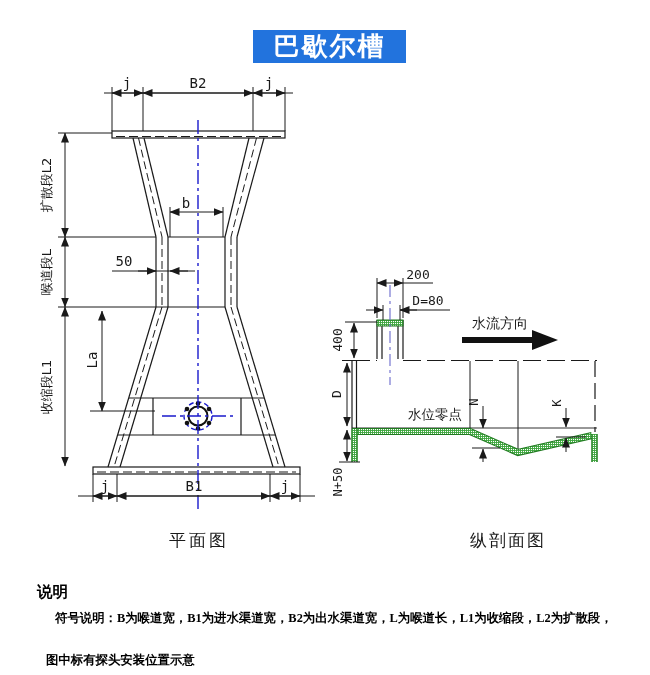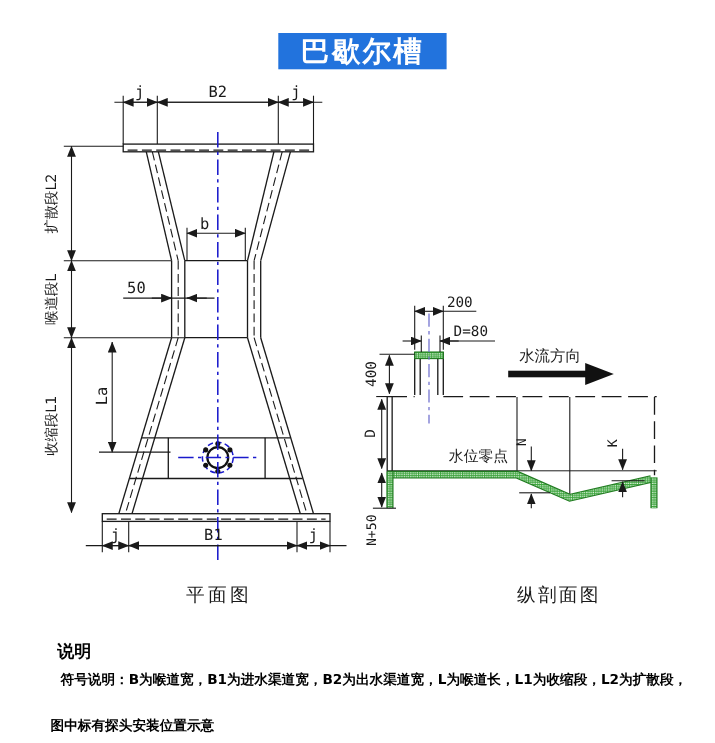--- a/index.html
+++ b/index.html
@@ -4,22 +4,22 @@
 <style>
   html,body{margin:0;padding:0;background:#ffffff;}
   #stage{position:relative;width:650px;height:675px;background:#ffffff;overflow:hidden;
          font-family:"DejaVu Sans",sans-serif;}
   #title-box{position:absolute;left:253px;top:14px;width:153px;height:33px;
     background:#2273dd;color:#ffffff;font-size:26px;font-weight:bold;
     display:flex;align-items:center;justify-content:center;letter-spacing:2px;margin-top:16px;}
   svg{position:absolute;left:0;top:0;}
   svg text{font-family:"DejaVu Sans Mono","DejaVu Sans",monospace;fill:#1a1a1a;}
   svg text.cjk{font-family:"DejaVu Sans",sans-serif;}
-  #note-head{top:582px;left:37px;font-size:15.5px;font-weight:700;position:absolute;margin-left:15px;}
-  .note-line{position:absolute;font-size:12.4px;font-weight:600;white-space:nowrap;}
+  #note-head{top:582px;left:37px;font-size:15.5px;font-weight:700;position:absolute;}
+  .note-line{position:absolute;font-size:12.4px;font-weight:600;white-space:nowrap;font-family:Liberation Serif, serif;}
   #note-1{top:610px;left:55px;}
   #note-2{top:633px;left:46px;}
   #note-3{top:652px;left:46px;}
 </style>
 </head>
 <body>
 
 <div id="stage">
 
   <div id="title-box">巴歇尔槽</div>

